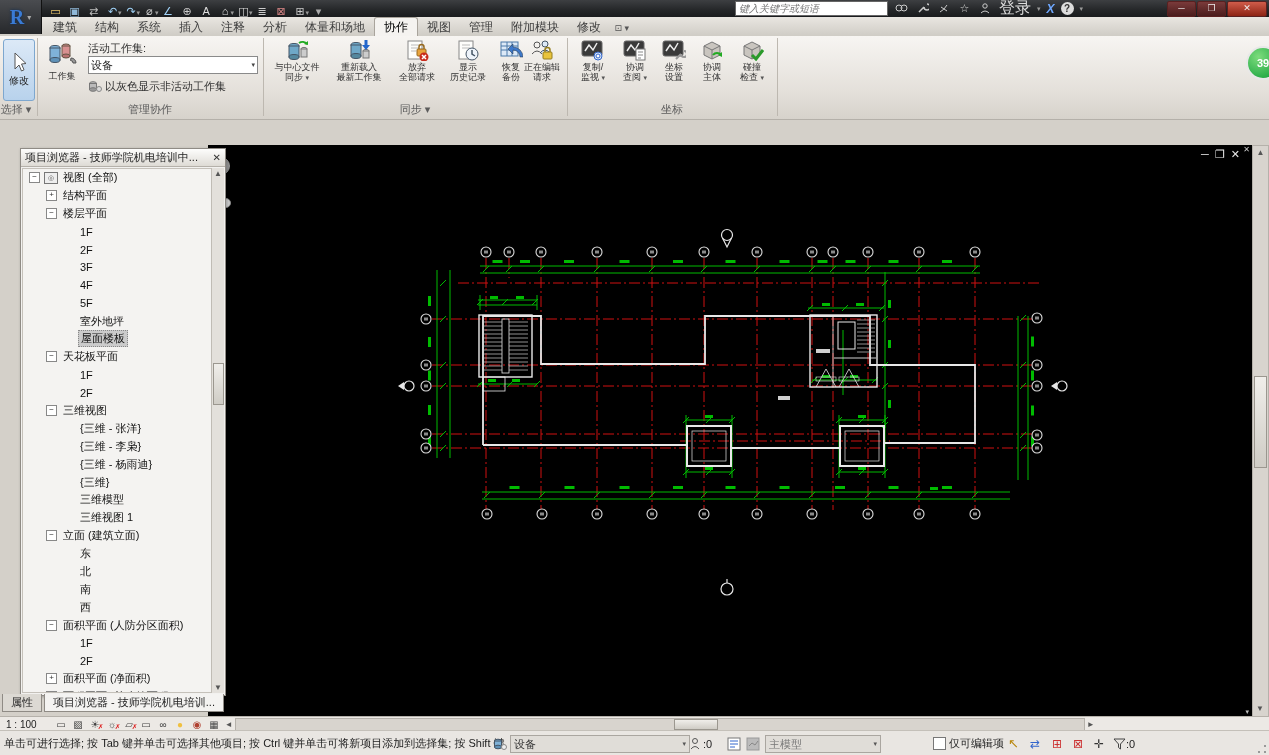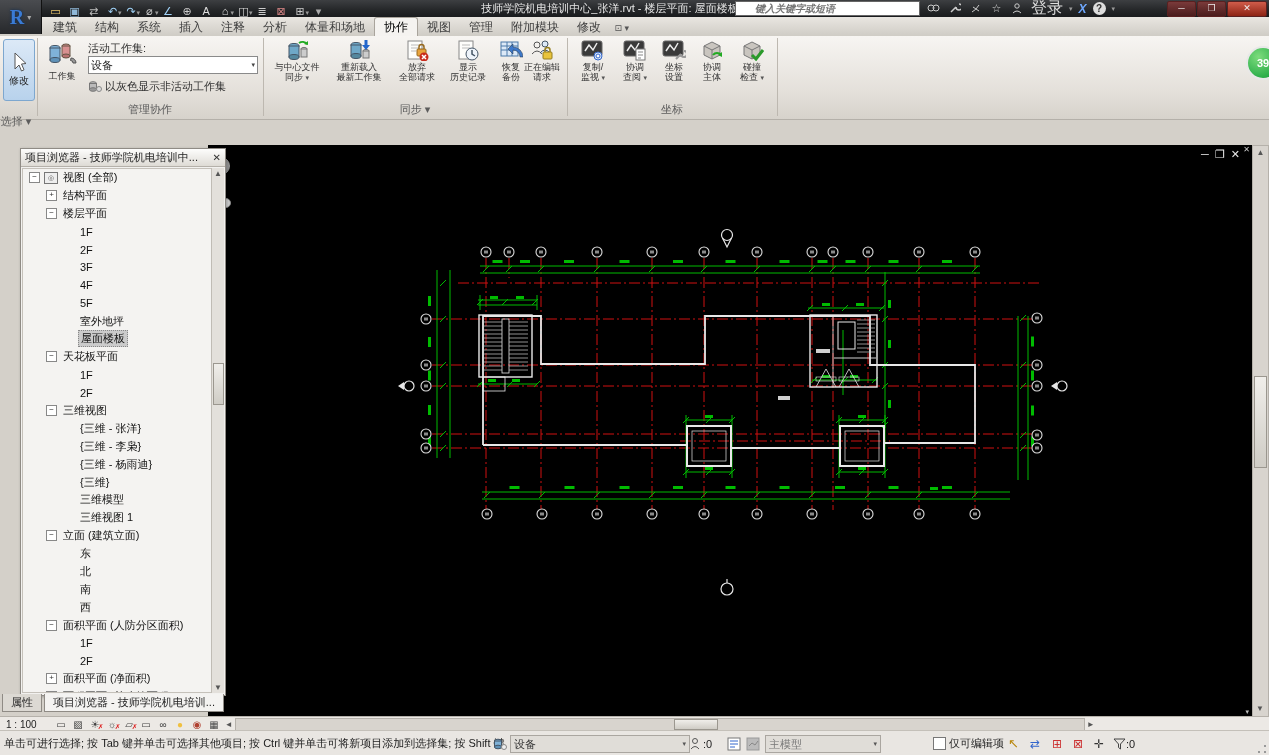--- a/index.html
+++ b/index.html
@@ -16,22 +16,22 @@
   #rlogo .r{font-size:20px;font-weight:bold;color:#3a7bd5;
     text-shadow:0 0 3px #0a2b55;font-family:"Liberation Serif",serif;}
   #rlogo .dd{color:#aaa;font-size:8px;margin-left:3px;}
   .qat-icon{display:inline-block;width:19px;height:15px;text-align:center;
     font-size:11px;line-height:15px;color:#ccc;}
   .qat-dd{font-size:7px;color:#999;margin-left:-4px;}
   #doc-title{left:400px;top:1px;width:420px;height:15px;text-align:center;
     font-size:11px;color:#e6e6e6;white-space:nowrap;overflow:hidden;}
   #infocenter{left:735px;top:1px;height:15px;display:flex;align-items:center;gap:6px;}
   #search-box{width:145px;height:13px;background:#fff;border:1px solid #666;
-    font-size:10px;font-style:italic;color:#888;padding:0 19px;
-    font-family:"Liberation Sans",sans-serif;font-weight:bold;}
+    font-size:10px;font-style:italic;color:#888;padding:0 3px;
+    font-family:"Liberation Sans",sans-serif;}
   .ic-mini{width:15px;height:13px;display:inline-flex;align-items:center;justify-content:center;}
   #signin{color:#ddd;font-size:16px;}
   #xchg{color:#6fa8ff;font-weight:bold;font-style:italic;font-size:12px;}
   #help-btn{width:13px;height:13px;border-radius:50%;background:#ddd;color:#333;
     font-size:10px;font-weight:bold;text-align:center;line-height:13px;}
   #winbtns{right:2px;top:1px;display:flex;}
   .winbtn{width:27px;height:14px;margin-left:1px;border:1px solid #5a2020;border-radius:2px;
     background:linear-gradient(#7a3a3a,#4a1c1c);color:#eee;font-size:9px;
     text-align:center;line-height:13px;}
   .winbtn.close{background:linear-gradient(#d05c4a,#8c2314);width:38px;}
@@ -126,21 +126,20 @@
      radial-gradient(circle at 8px 8px,#999 1px,transparent 1.4px),
      radial-gradient(circle at 2px 8px,#999 1px,transparent 1.4px);}
 </style>
 </head>
 <body>
 
 <div id="app">
 
   <div id="titlebar" class="abs">
     <span id="qat" class="abs" style="left:46px;top:1px;"><span class="qat-icon" style="color: rgb(233, 196, 106);">▭</span><span class="qat-icon" style="color: rgb(143, 184, 216);">▣</span><span class="qat-icon" style="color: rgb(187, 187, 187);">⇄</span><span class="qat-icon" style="color: rgb(159, 208, 245);">↶</span><span class="qat-dd">▾</span><span class="qat-icon" style="color: rgb(159, 208, 245);">↷</span><span class="qat-dd">▾</span><span class="qat-icon" style="color: rgb(204, 204, 204);">⌀</span><span class="qat-dd">▾</span><span class="qat-icon" style="color: rgb(159, 208, 245);">∠</span><span class="qat-icon" style="color: rgb(204, 204, 204);">⊕</span><span class="qat-icon" style="color: rgb(221, 221, 221);">A</span><span class="qat-icon" style="color: rgb(221, 221, 221);">⌂</span><span class="qat-dd">▾</span><span class="qat-icon" style="color: rgb(221, 221, 221);">◫</span><span class="qat-dd">▾</span><span class="qat-icon" style="color: rgb(204, 204, 204);">≣</span><span class="qat-icon" style="color: rgb(221, 136, 136);">⊠</span><span class="qat-icon" style="color: rgb(204, 204, 204);">⊞</span><span class="qat-dd">▾</span><span class="qat-icon" style="color: rgb(170, 170, 170);">▾</span></span>
-    <div id="doc-title" class="abs">技师学院机电培训中心_张洋.rvt - 楼层平面: 屋面楼板</div>
     <div id="infocenter" class="abs">
       <input id="search-box" placeholder="键入关键字或短语" style="">
       <span class="ic-mini">
         <svg width="13" height="11">
             <circle cx="4" cy="5" r="3" fill="none" stroke="#ccc"></circle>
             <circle cx="9" cy="5" r="3" fill="none" stroke="#ccc"></circle>
           </svg>
         </span>
       <span class="ic-mini">
         <svg width="12" height="11">
@@ -181,21 +180,21 @@
     <span id="tabrow-extra"> ⊡ ▾</span>
   </div>
 
   <div id="ribbon" class="abs">
     <div id="modify-btn" class="abs">
       <svg width="18" height="22">
           <path d="M5,1 L5,17 L9,13 L11.5,19 L14,17.8 L11.5,12 L16,11.5 Z" fill="#fff" stroke="#555"></path>
         </svg>
       <span>修改</span>
     </div>
-    <div class="plabel abs" style="left:0;width:32px;margin-top:12px;"><span>选择</span> ▾</div>
+    <div class="plabel abs" style="left:0;width:32px;"><span>选择</span> ▾</div>
     <div class="panel-sep abs" style="left:37px;"></div>
 
     
     <div class="bigbtn abs" style="left:42px;top:4px;width:40px;">
       <svg width="30" height="30">
         <ellipse cx="8" cy="8" rx="5" ry="2.5" fill="#7fb2d8" stroke="#456"></ellipse>
           <rect x="3" y="8" width="10" height="12" fill="#7fb2d8" stroke="#456"></rect>
           <ellipse cx="8" cy="20" rx="5" ry="2.5" fill="#5f92b8" stroke="#456"></ellipse>
         <ellipse cx="19" cy="6" rx="4" ry="2" fill="#d89090" stroke="#654"></ellipse>
           <rect x="15" y="6" width="8" height="10" fill="#d89090" stroke="#654"></rect>

